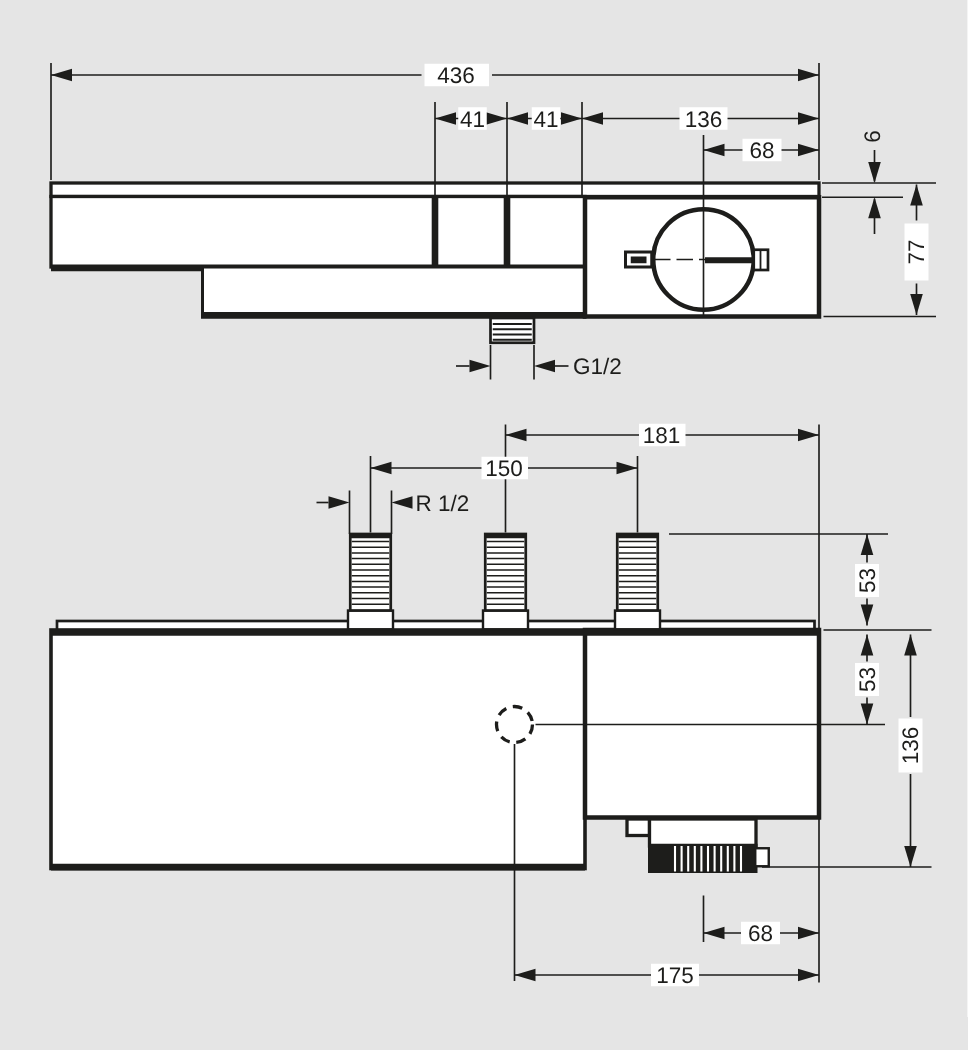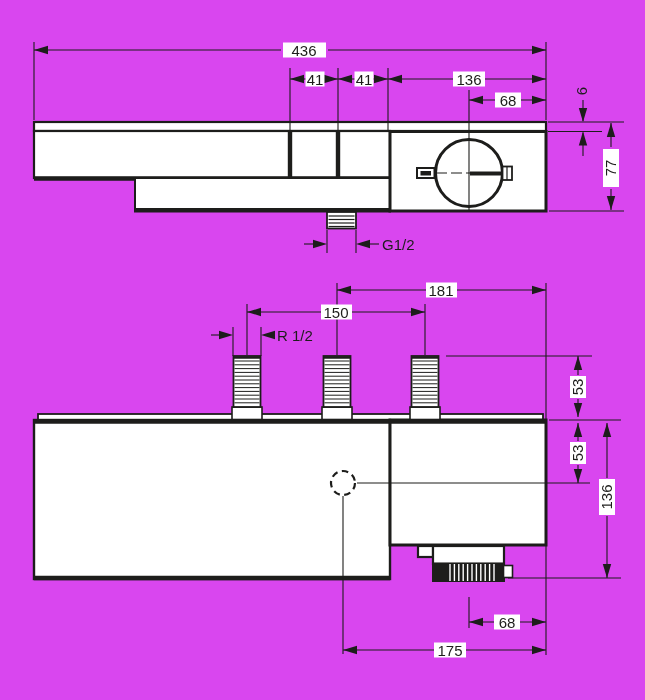--- a/index.html
+++ b/index.html
@@ -1,16 +1,16 @@
 <!DOCTYPE html>
 <html><head>
 <meta charset="utf-8">
 <style>
   html,body{margin:0;padding:0;background:#ffffff;}
-  .stage{position:relative;width:645px;height:700px;background:#d946ef;overflow:hidden;}
+  .stage{position:relative;width:645px;height:700px;background:#e5e5e5;overflow:hidden;}
   svg{display:block;}
   svg text{font-family:"Liberation Sans","DejaVu Sans",sans-serif;font-size:15px;fill:#1d1d1b;}
   .ln{stroke:#1d1d1b;fill:none;}
   .thin{stroke-width:1.1;}
   .arr{fill:#1d1d1b;stroke:none;}
   .wbg{fill:#ffffff;stroke:none;}
   .shape{fill:#ffffff;stroke:#1d1d1b;}
   .solid{fill:#1d1d1b;stroke:none;}
 </style>
 </head>

